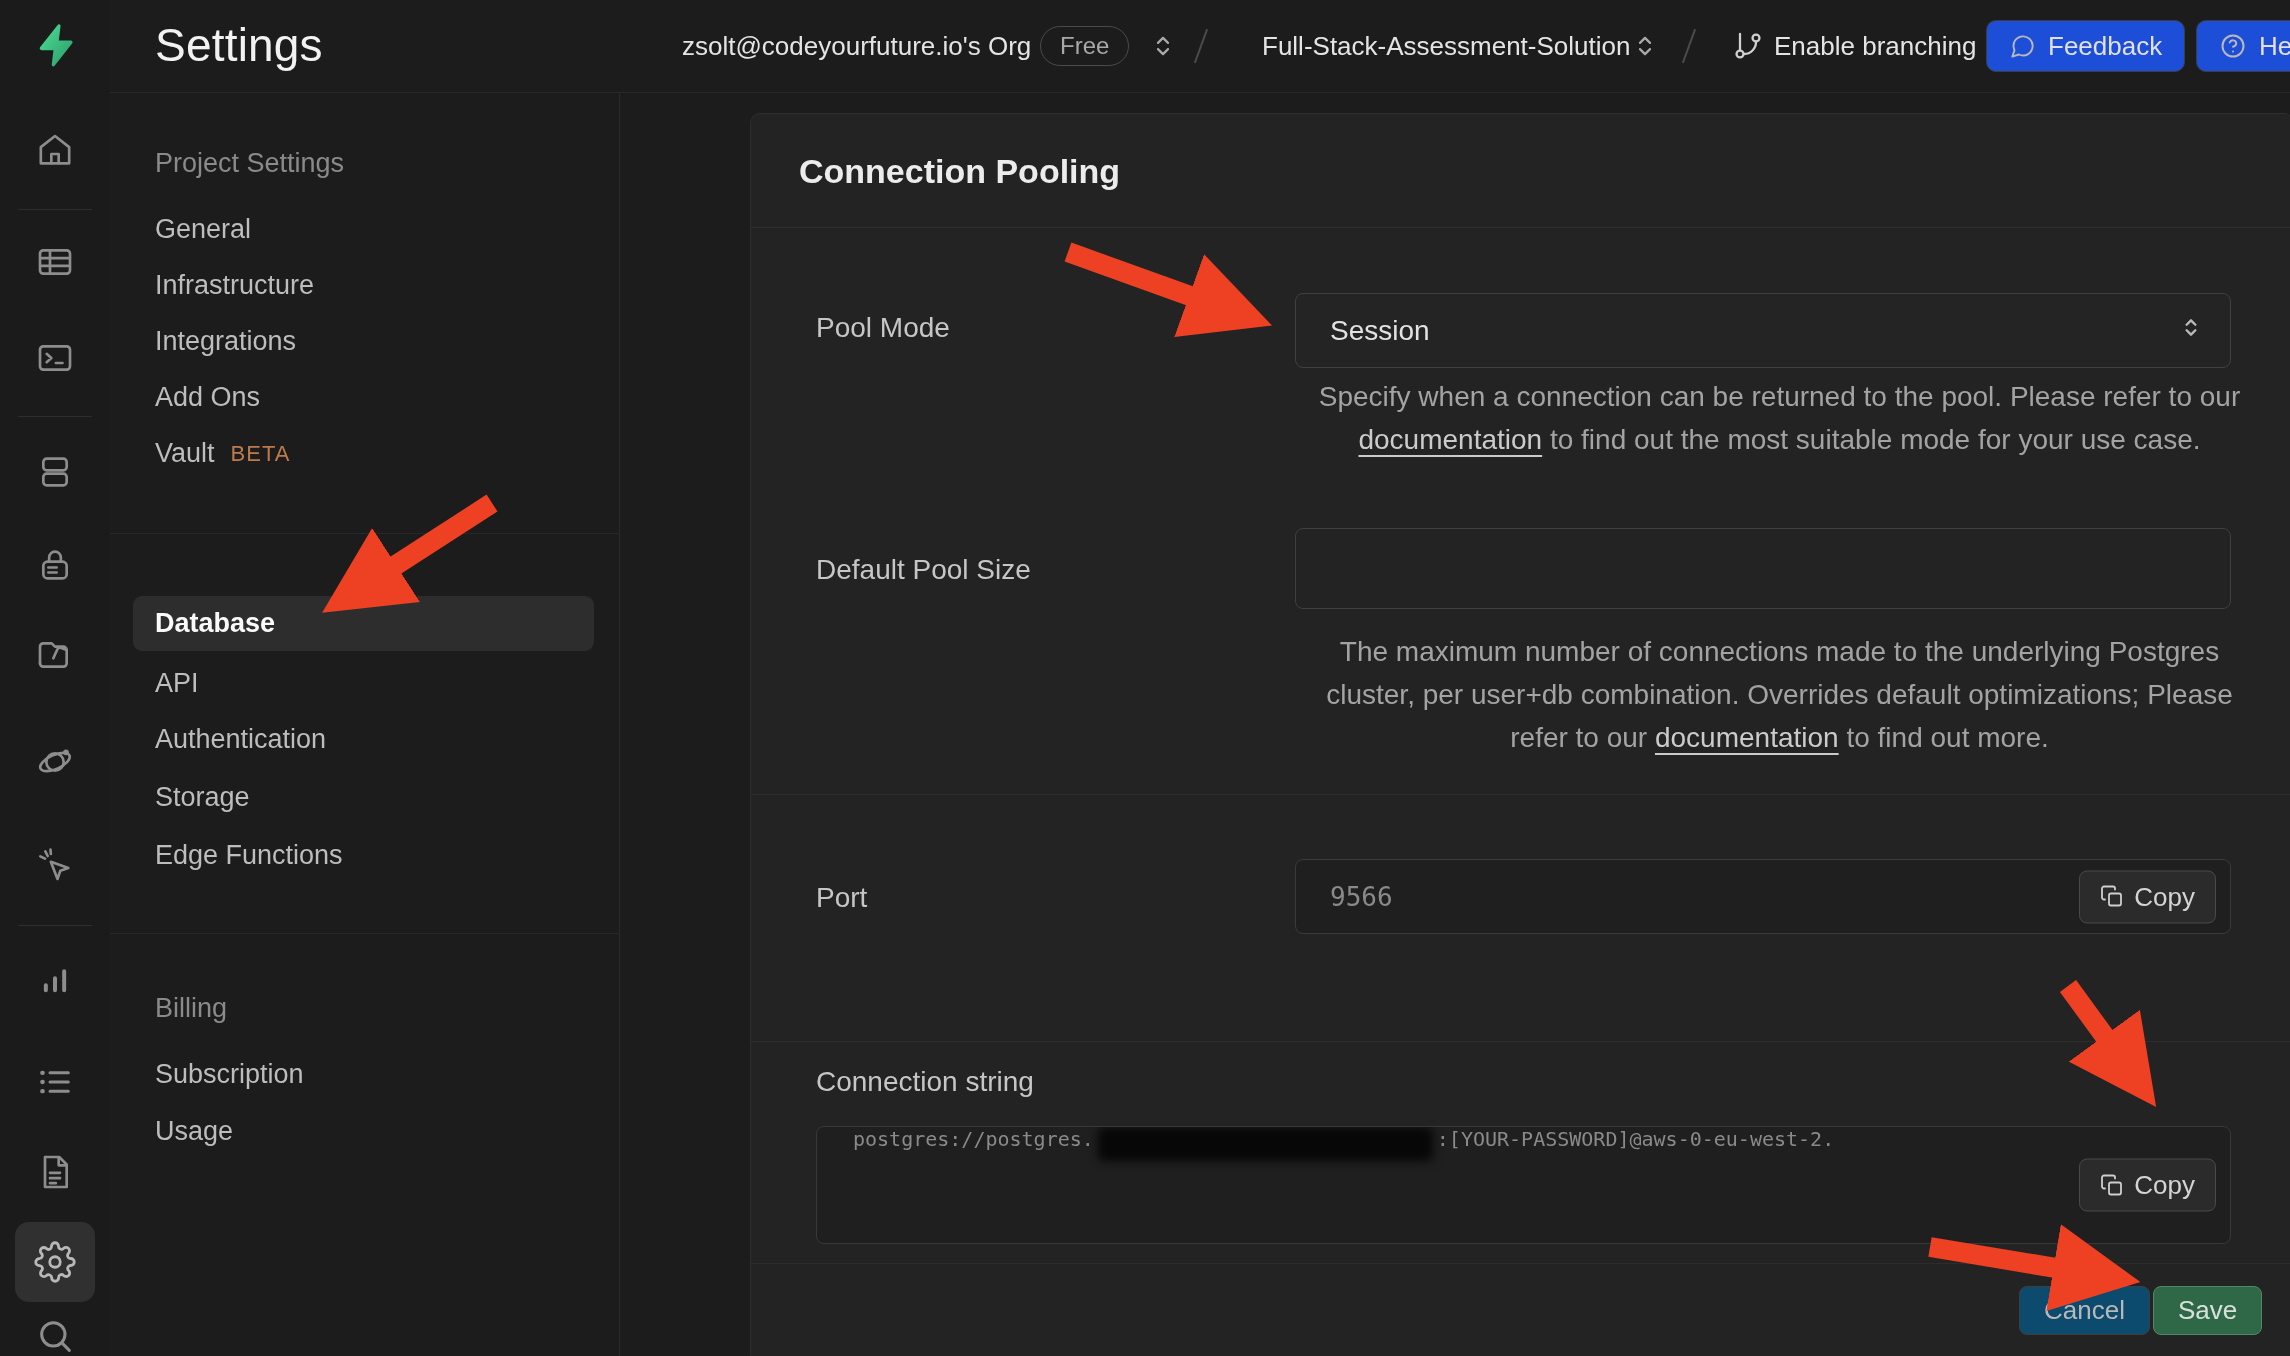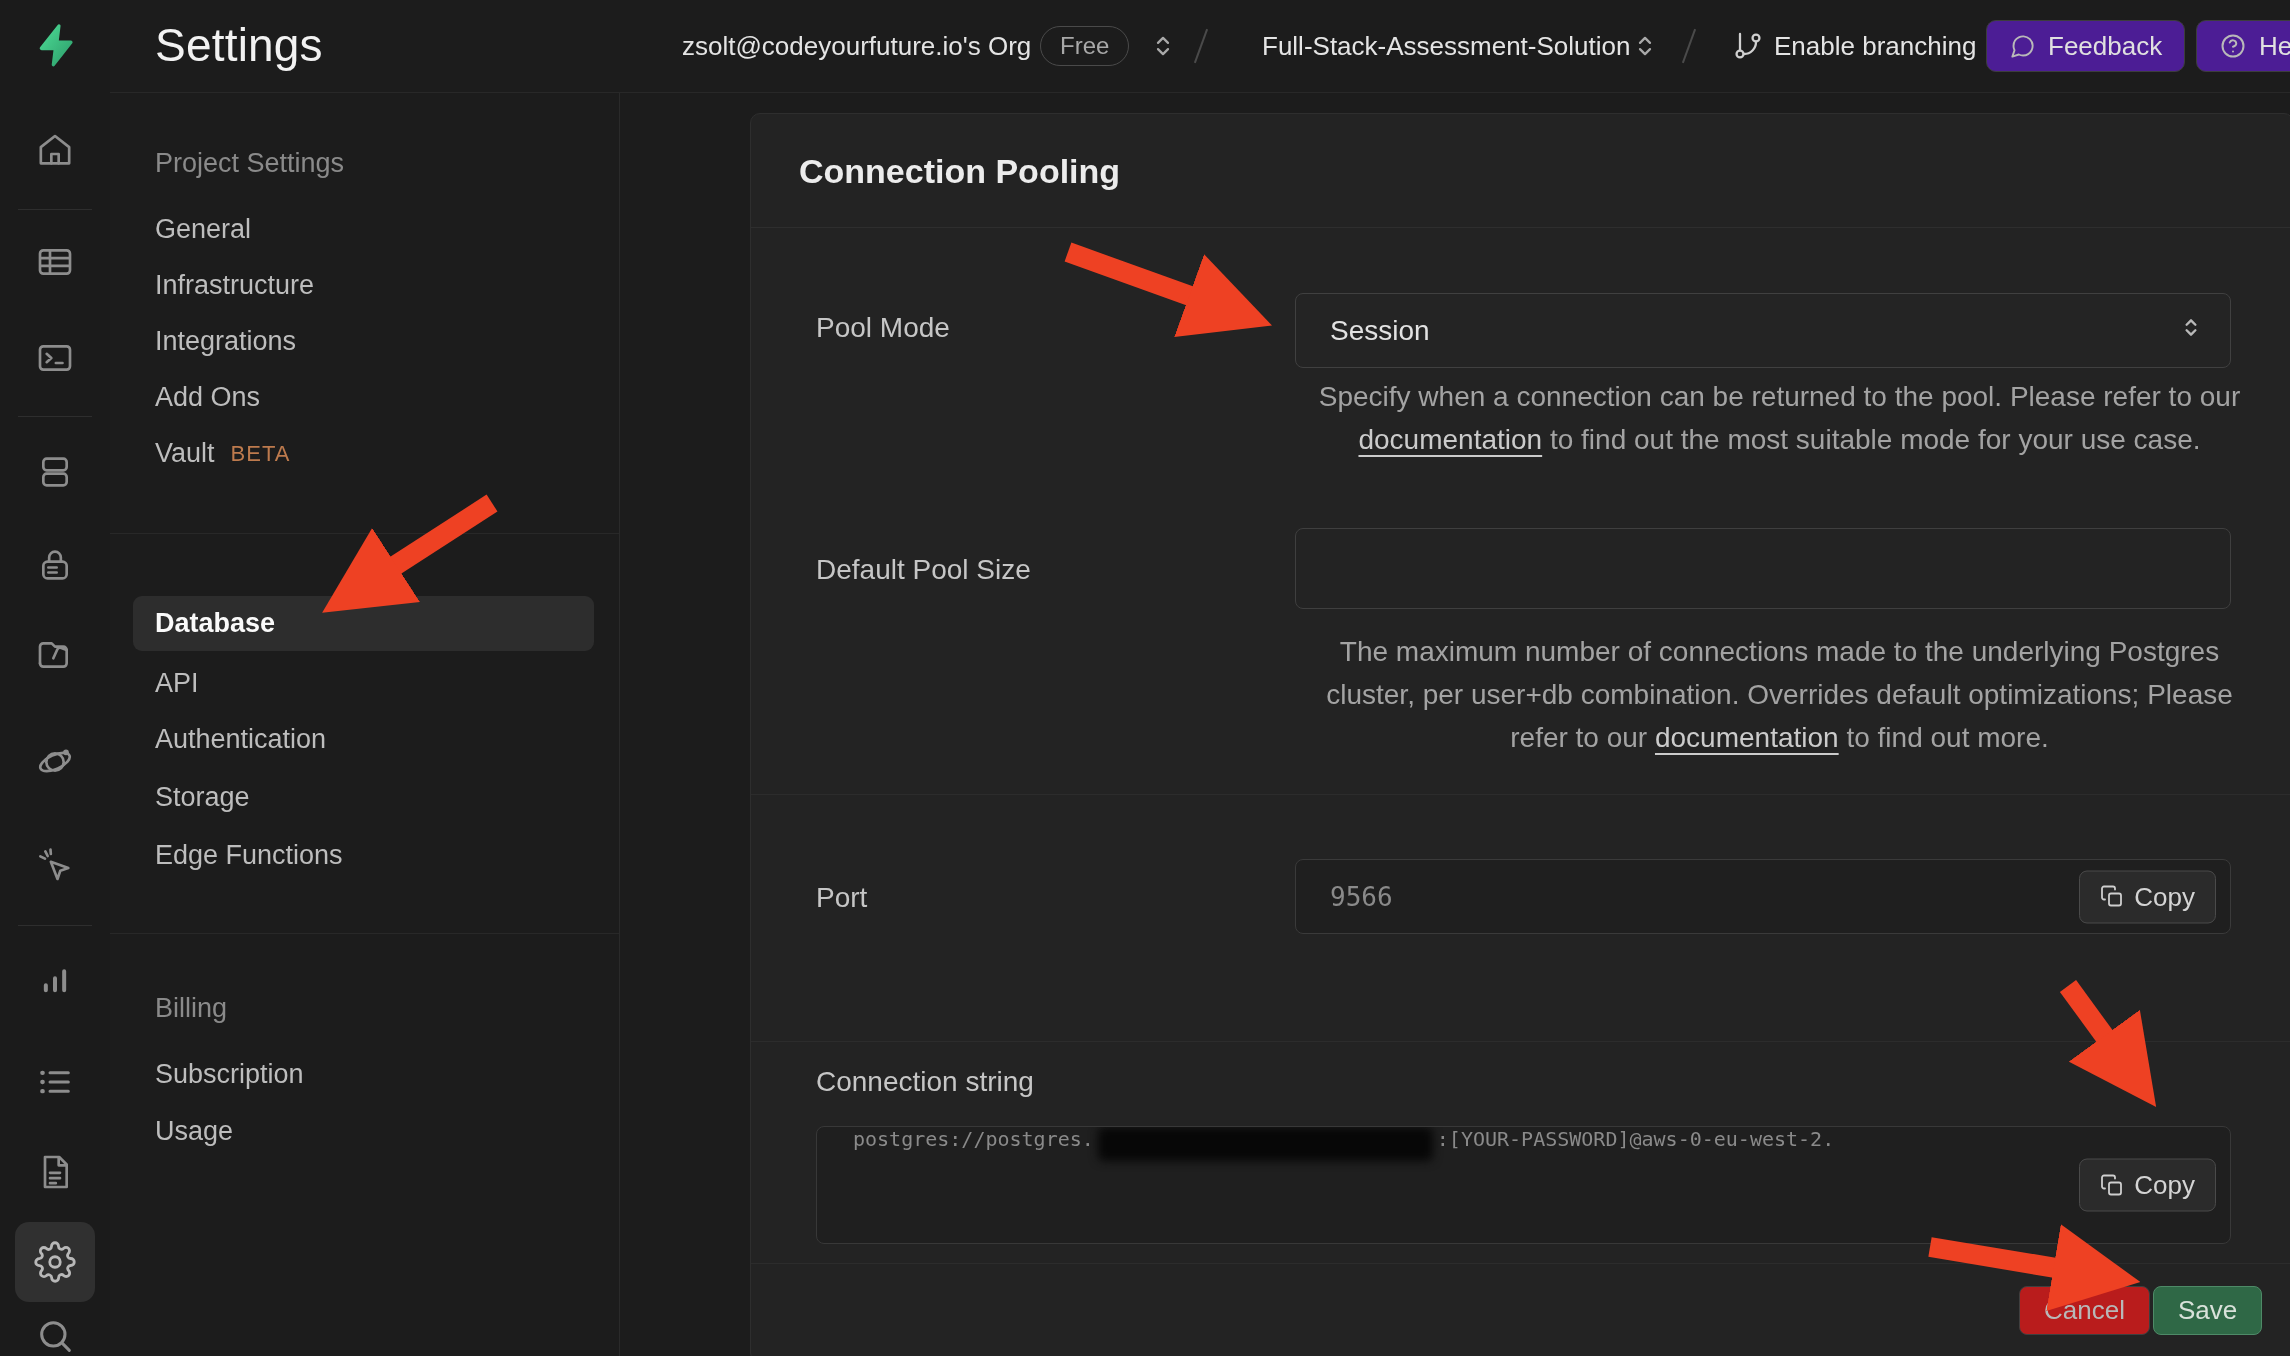--- a/index.html
+++ b/index.html
@@ -24,21 +24,21 @@
   .side-active span{font-size:27px;font-weight:700;color:#fafafa;}
   .beta{font-size:22px;color:#bd7a4d;margin-left:16px;letter-spacing:1px;}
   .vault-row{display:flex;align-items:center;}
   
   .topline{position:absolute;left:110px;top:92px;width:2180px;height:1px;background:#282828;}
   .hdr{position:absolute;left:619px;top:0;width:1671px;height:92px;background:#1c1c1c;}
   .hdr-txt{position:absolute;font-size:26px;color:#e4e4e4;white-space:nowrap;}
   .badge{position:absolute;height:40px;border:1px solid #4a4a4a;border-radius:22px;display:flex;align-items:center;padding:0 19px;font-size:24px;color:#a8a8a8;box-sizing:border-box;cursor:pointer;}
   .slash{position:absolute;width:2px;height:36px;background:#4a4a4a;transform:rotate(20deg);}
   .sorticon{position:absolute;color:#a9a9a9;cursor:pointer;}
-  .hbtn{position:absolute;height:52px;background:#4c1d95;border:1px solid #3d3d3d;border-radius:10px;display:flex;align-items:center;gap:12px;padding:0 22px;font-size:26px;color:#e0e0e0;box-sizing:border-box;cursor:pointer;white-space:nowrap;}
+  .hbtn{position:absolute;height:52px;background:#1d4ed8;border:1px solid #3d3d3d;border-radius:10px;display:flex;align-items:center;gap:12px;padding:0 22px;font-size:26px;color:#e0e0e0;box-sizing:border-box;cursor:pointer;white-space:nowrap;}
   
   .main{position:absolute;left:620px;top:93px;width:1670px;height:1263px;background:#1c1c1c;}
   .card{position:absolute;left:130px;top:20px;width:1544px;height:1250px;background:#232323;border:1px solid #2e2e2e;border-radius:10px;box-sizing:border-box;}
   .card-hdr{position:absolute;left:0;top:0;width:100%;height:114px;border-bottom:1px solid #2e2e2e;box-sizing:border-box;}
   .card-title{position:absolute;left:48px;top:38px;font-size:34px;color:#ececec;font-weight:bold;}
   .flabel{position:absolute;left:65px;font-size:28px;color:#c6c6c6;white-space:nowrap;}
   .select{position:absolute;left:544px;width:936px;height:75px;background:#242424;border:1px solid #404040;border-radius:8px;box-sizing:border-box;display:flex;align-items:center;padding:0 34px;cursor:pointer;}
   .select span{font-size:28px;color:#e2e2e2;}
   .select .sort{position:absolute;right:24px;top:50%;transform:translateY(-50%);color:#b9b9b9;}
   .input{position:absolute;left:544px;width:936px;height:81px;background:#232323;border:1px solid #3f3f3f;border-radius:8px;box-sizing:border-box;}
@@ -46,21 +46,21 @@
   .desc{position:absolute;left:546px;width:965px;font-size:28px;line-height:43px;color:#a3a3a3;text-align:center;}
   .desc a{color:#cbcbcb;text-decoration:underline;text-underline-offset:6px;cursor:pointer;}
   .hr{position:absolute;left:0;width:100%;height:1px;background:#2c2c2c;}
   .ro-input{position:absolute;left:544px;width:936px;height:75px;background:#1f1f1f;border:1px solid #3a3a3a;border-radius:8px;box-sizing:border-box;display:flex;align-items:center;padding-left:34px;}
   .mono{font-family:"DejaVu Sans Mono",monospace;color:#8a8a8a;}
   .copy-btn{position:absolute;right:14px;top:50%;transform:translateY(-50%);height:51px;background:#2b2b2b;border:1px solid #4a4a4a;border-radius:8px;display:flex;align-items:center;gap:10px;padding:0 20px;font-size:26px;color:#d4d4d4;cursor:pointer;z-index:2;white-space:nowrap;}
   .conn-box{position:absolute;left:65px;width:1415px;height:118px;background:#1f1f1f;border:1px solid #383838;border-radius:8px;box-sizing:border-box;overflow:hidden;}
   .conn-row{position:absolute;left:36px;top:0;height:100%;display:flex;align-items:flex-start;white-space:nowrap;font-size:20px;}
   .redact{width:335px;height:34px;background:#070707;border-radius:6px;filter:blur(5px);flex-shrink:0;margin:0 4px;}
   .btn{position:absolute;height:49px;display:flex;align-items:center;padding:0 24px;border-radius:8px;font-size:26px;box-sizing:border-box;cursor:pointer;}
-  .btn-cancel{background:#b91c1c;border:1px solid #3f3f3f;color:#b8b8b8;}
+  .btn-cancel{background:#0c4a6e;border:1px solid #3f3f3f;color:#b8b8b8;}
   .btn-save{background:#2f6846;border:1px solid #4e8a67;color:#d9e2da;}
   
   .overlay{position:absolute;left:0;top:0;width:2290px;height:1356px;pointer-events:none;z-index:60;}
 </style>
 </head>
 <body>
 
 <div class="rail">
   <div class="rail-ic" style="top:45px">
     <svg width="46" height="46" viewBox="0 0 24 24">

